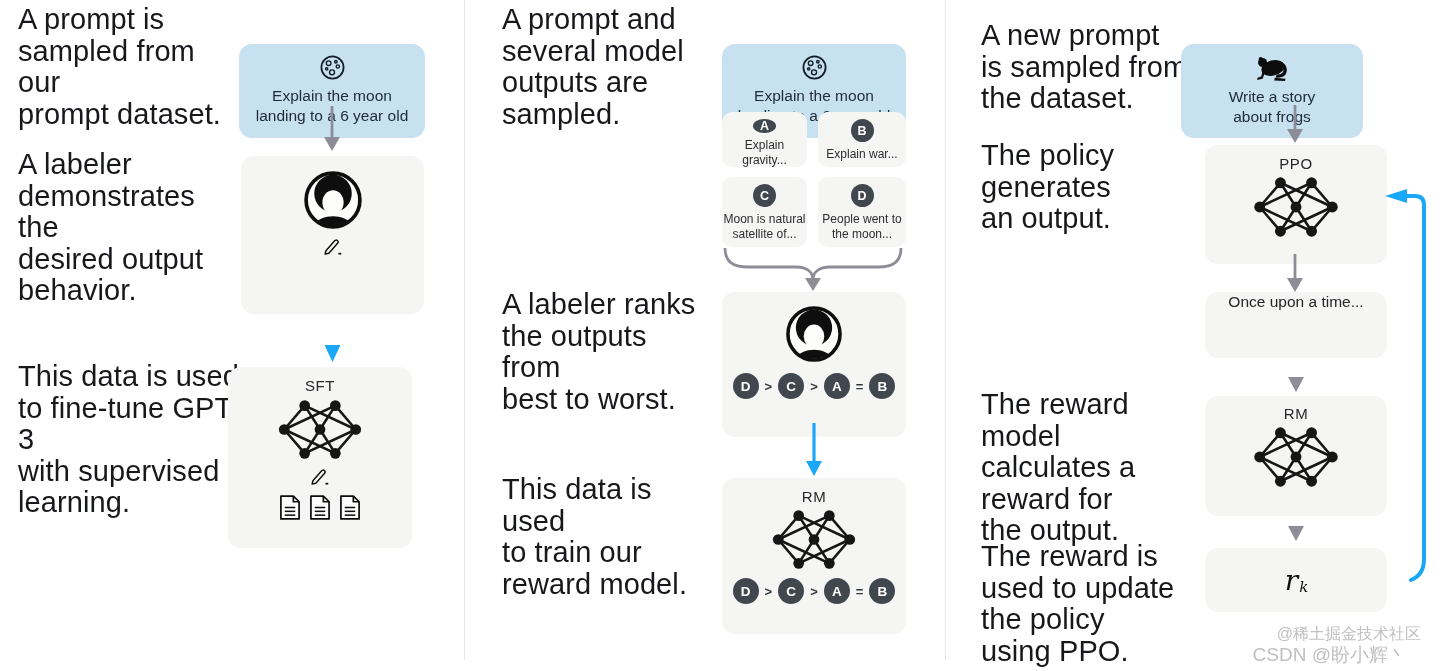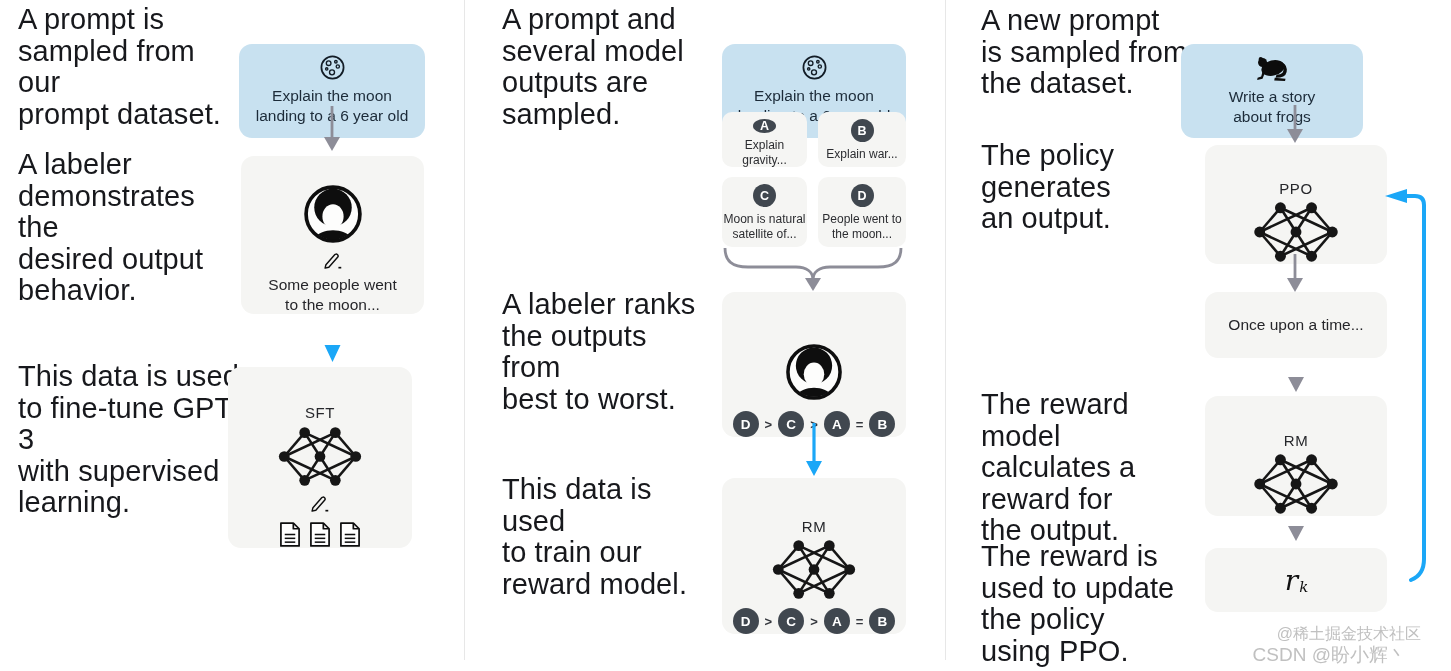--- a/index.html
+++ b/index.html
@@ -3,21 +3,21 @@
 <meta charset="utf-8">
 <style>
   html,body{margin:0;padding:0;background:#fff;}
   .canvas{position:relative;width:1451px;height:671px;background:#ffffff;
           font-family:"Liberation Sans",sans-serif;overflow:hidden;}
   .divider{position:absolute;top:0;width:1px;height:660px;background:#e7e7e7;}
   .caption{position:absolute;font-size:29px;line-height:31.5px;color:#17181c;
            white-space:pre-line;letter-spacing:.1px;}
   .box{position:absolute;border-radius:13px;display:flex;flex-direction:column;align-items:center;}
   .pbox{background:#c8e1f0;padding-top:10px;margin-top:36px;}
-  .lbox{background:#f5f5f3;justify-content:flex-end;}
+  .lbox{background:#f5f5f3;}
   .box-text{font-size:15.5px;line-height:19.5px;color:#1d2733;text-align:center;white-space:pre-line;}
   .lbox .box-text{color:#26262a;}
   .model-label{font-size:15px;letter-spacing:.6px;color:#26272b;text-align:center;}
   .obox{position:absolute;background:#f5f5f3;border-radius:10px;display:flex;
         flex-direction:column;align-items:center;padding-top:7px;}
   .badge{width:23px;height:23px;border-radius:50%;background:#40474f;color:#fff;
          font-size:12.5px;font-weight:bold;display:flex;align-items:center;justify-content:center;}
   .olabel{font-size:12px;line-height:15px;margin-top:5px;color:#2c2d31;text-align:center;white-space:pre-line;}
   .ranking{display:flex;align-items:center;gap:6px;justify-content:center;}
   .chip{width:26px;height:26px;border-radius:50%;background:#40474f;color:#fff;font-weight:bold;
@@ -151,22 +151,20 @@
       <use href="#grayArrowLong"></use>
     </svg>
 
   <div class="box lbox" style="left:241px;top:156px;width:183px;height:145px;padding-top:13px">
     <svg width="62" height="62" viewBox="0 0 76 76">
         <use href="#faceIcon"></use>
       </svg>
     <svg width="20" height="20" viewBox="0 0 24 24" style="margin-top:6px">
         <use href="#pencilIcon"></use>
       </svg>
-    <div class="box-text" style="margin-top:4px">Some people went
-to the moon...</div>
   </div>
 
   <svg class="abs" style="left:324px;top:344px" width="17" height="19">
       <use href="#blueTri"></use>
     </svg>
 
   <div class="box lbox" style="left:228px;top:367px;width:184px;height:171px;padding-top:10px">
     <div class="model-label">SFT</div>
     <svg width="86" height="63" viewBox="0 0 100 74" style="margin-top:4px">
         <use href="#netIcon"></use>
@@ -259,21 +257,21 @@
       <span class="chip">D</span>
       <span class="sep">&gt;</span>
       <span class="chip">C</span>
       <span class="sep">&gt;</span>
       <span class="chip">A</span>
       <span class="sep">=</span>
       <span class="chip">B</span>
     </div>
   </div>
 
-  <div class="caption" style="left:981px;top:5px;width:215px">A new prompt
+  <div class="caption" style="left:981px;top:20px;width:215px">A new prompt
 is sampled from
 the dataset.</div>
   <div class="caption" style="left:981px;top:140px;width:215px">The policy
 generates
 an output.</div>
   <div class="caption" style="left:981px;top:389px;width:215px">The reward model
 calculates a
 reward for
 the output.</div>
   <div class="caption" style="left:981px;top:541px;width:215px">The reward is
@@ -297,21 +295,21 @@
     <div class="model-label">PPO</div>
     <svg width="88" height="64" viewBox="0 0 100 74" style="margin-top:3px">
         <use href="#netIcon"></use>
       </svg>
   </div>
 
   <svg class="abs" style="left:1286px;top:254px" width="18" height="40">
       <use href="#grayArrowMed"></use>
     </svg>
 
-  <div class="box lbox" style="left:1205px;top:292px;width:182px;height:66px;justify-content:center">
+  <div class="box lbox" style="left:1205px;top:292px;width:182px;height:66px;">
     <div class="box-text">Once upon a time...</div>
   </div>
 
   <svg class="abs" style="left:1287px;top:376px" width="18" height="17">
       <use href="#grayTri"></use>
     </svg>
 
   <div class="box lbox" style="left:1205px;top:396px;width:182px;height:111px;padding-top:9px">
     <div class="model-label">RM</div>
     <svg width="88" height="64" viewBox="0 0 100 74" style="margin-top:3px">

